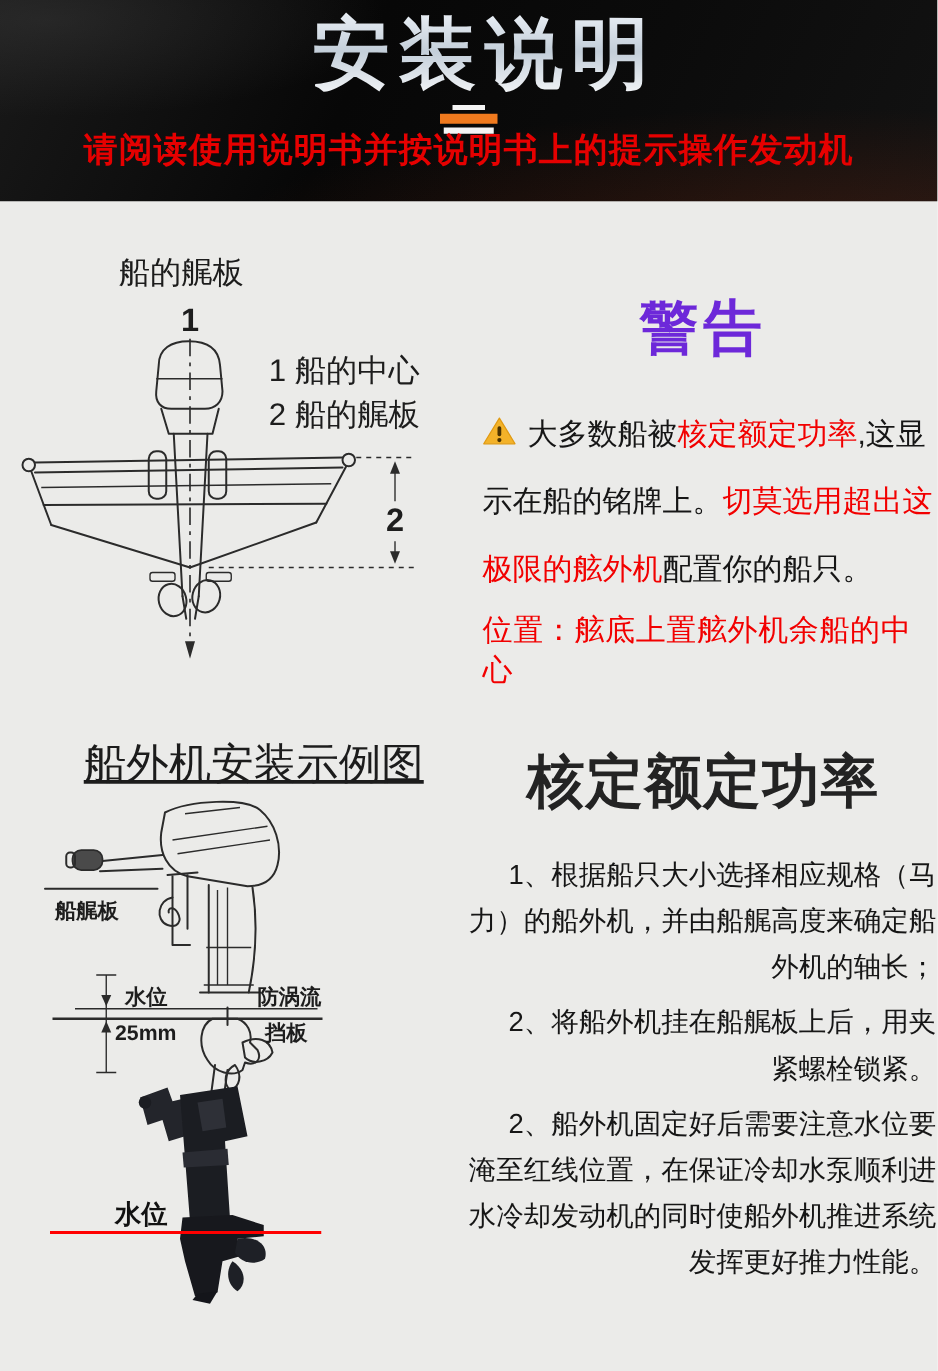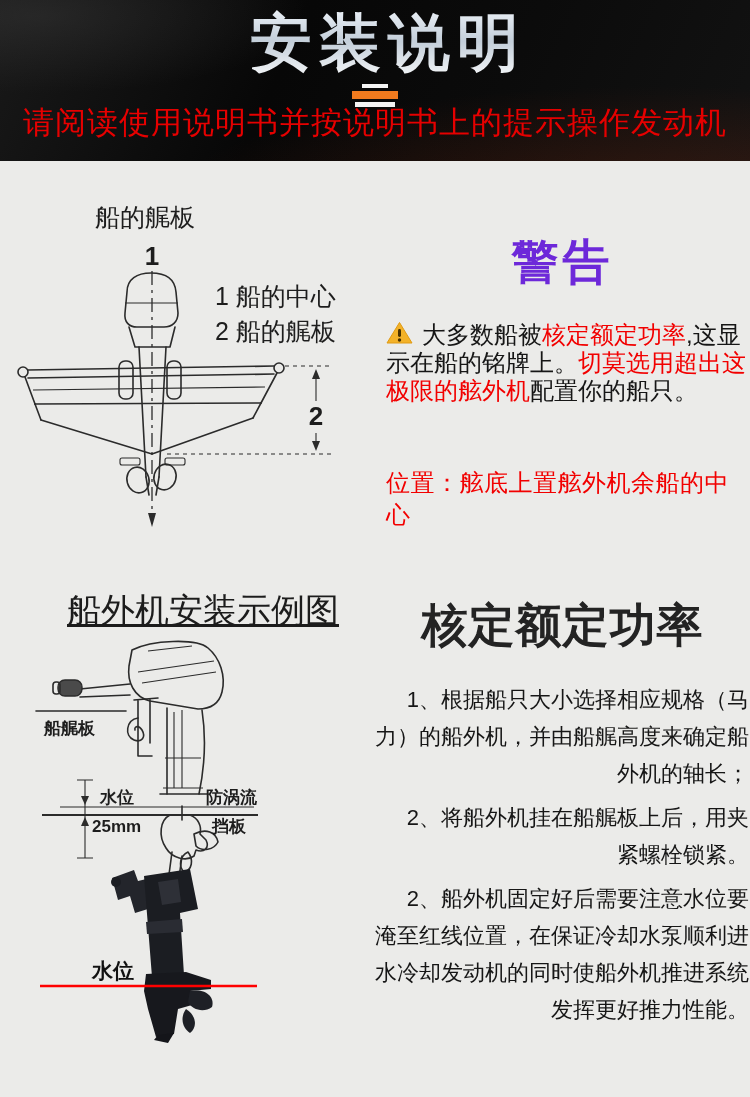--- a/index.html
+++ b/index.html
@@ -15,38 +15,38 @@
     text-align:center;}
   .banner-title{position:absolute;left:0;top:1px;width:100%;text-align:center;
     font-size:62px;font-weight:bold;letter-spacing:7px;
     background:linear-gradient(180deg,#f4f8fd 0%,#c3ced9 48%,#ffffff 100%);
     -webkit-background-clip:text;background-clip:text;color:transparent;padding-left:13px;}
   .divider{position:absolute;left:0;top:84px;width:100%;display:flex;flex-direction:column;align-items:center;}
   .divider .b1{width:26px;height:4px;background:#f4f4f4;margin-bottom:3px;}
   .divider .b2{width:46px;height:8px;background:#f07a1e;margin-bottom:3px;}
   .divider .b3{width:40px;height:5px;background:#f4f4f4;}
   .banner-subtitle{position:absolute;left:0;top:102px;width:100%;text-align:center;
-    font-size:31px;font-weight:normal;color:#e60000;letter-spacing:1px;}
+    font-size:27px;font-weight:bold;color:#e60000;letter-spacing:1px;}
 
   
   .h-small{position:absolute;color:#1c1c1c;}
   .h1a{left:95px;top:201px;font-size:25px;}
   .h2a{left:67px;top:588px;font-size:34px;text-decoration:underline;}
   .h-warn{position:absolute;left:375px;top:231px;width:375px;text-align:center;
     font-size:47px;font-weight:bold;color:#6d28d9;letter-spacing:4px;}
   .h-instr{position:absolute;left:375px;top:595px;width:375px;text-align:center;
     font-size:46px;font-weight:bold;color:#232323;letter-spacing:1px;}
 
   
   .warn-body{position:absolute;left:386px;top:321px;width:360px;
-    font-size:24px;line-height:28px;color:#161616;
+    font-size:24px;line-height:54px;color:#161616;
     word-break:break-all;line-break:anywhere;}
   .warn-icon{display:inline-block;width:27px;height:24px;vertical-align:-2px;margin-right:9px;}
   .seg-red{color:#f20000;}
-  .warn-note{position:absolute;left:386px;top:467px;width:360px;
+  .warn-note{position:absolute;left:386px;top:488px;width:360px;
     font-size:24px;color:#f20000;letter-spacing:0.5px;}
 
   
   .instr-body{position:absolute;left:374px;top:681px;width:375px;
     font-size:22px;line-height:37px;color:#161616;
     word-break:break-all;line-break:anywhere;text-align:right;}
   .instr-body p{margin:0 0 7px 0;text-indent:1.1em;}
 
   
   .svg-abs{position:absolute;}

